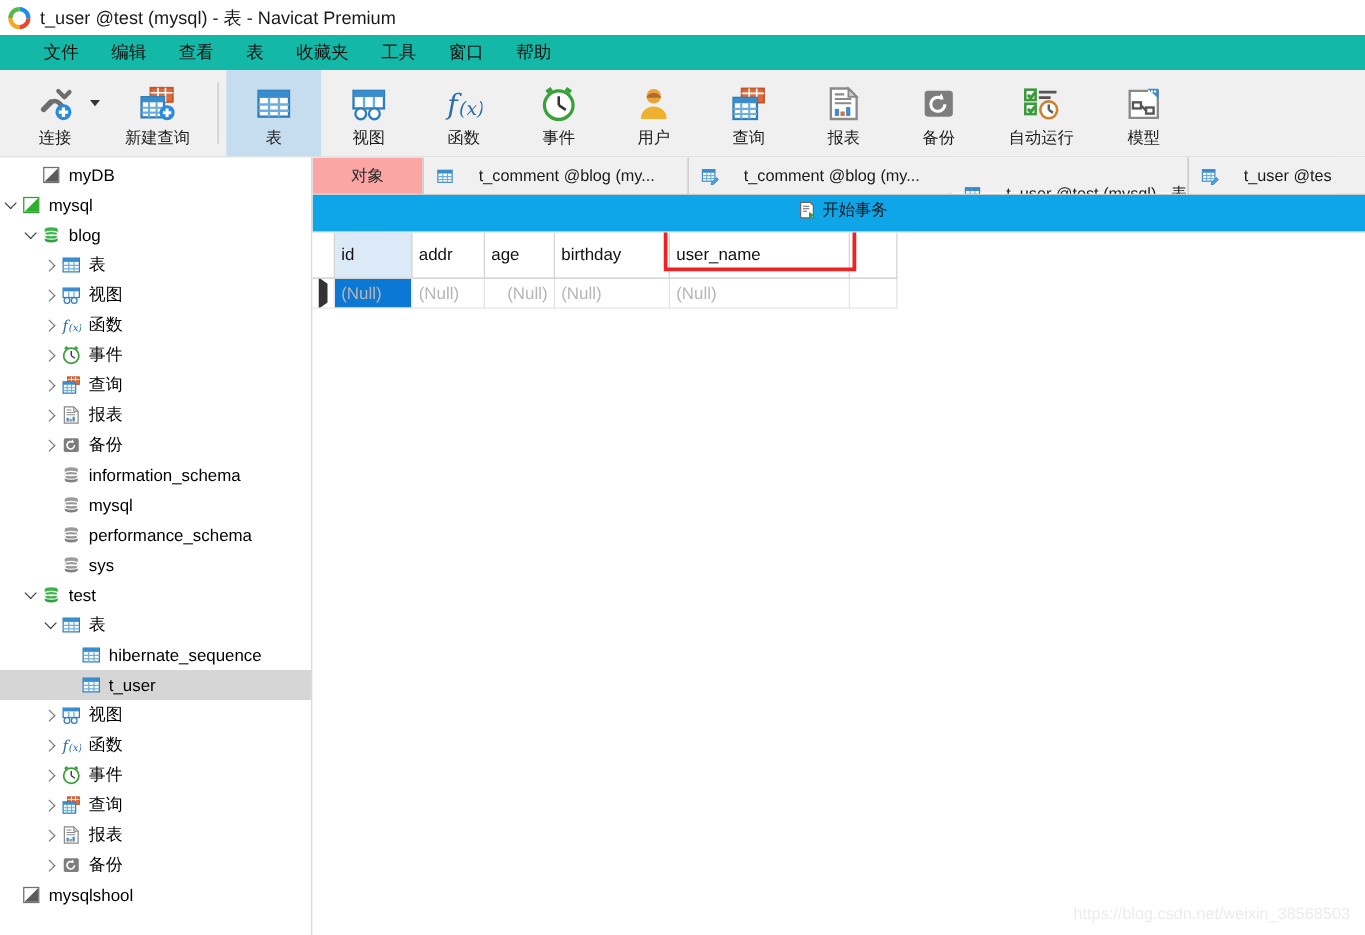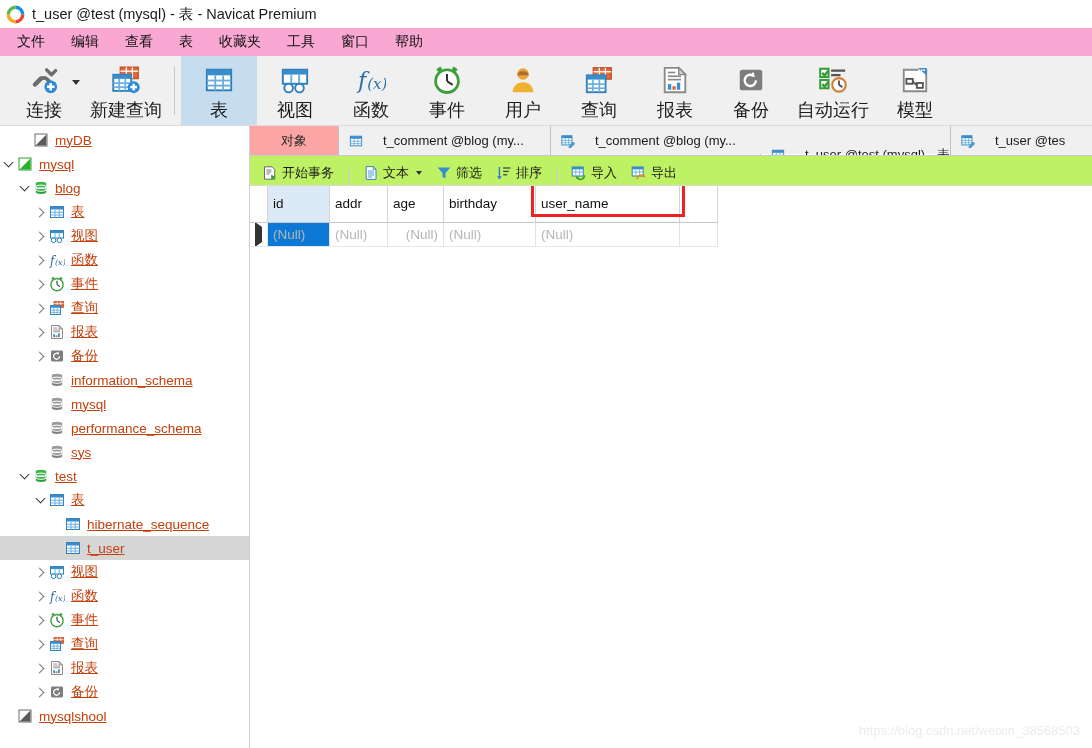--- a/index.html
+++ b/index.html
@@ -27,24 +27,24 @@
   }
   .navicat-logo {
     width: 19px; height: 19px;
     flex: 0 0 19px;
     position: relative;
   }
 
   
   #menubar {
     height: 28px;
-    background: #f9a8d4;
+    background: #14b8a6;
     display: flex;
     align-items: center;
-    padding-left: 4px;
+    padding-left: 22px;
   }
   .menu-item {
     font-size: 14px;
     color: #111;
     padding: 2px 13px;
     white-space: nowrap;
     cursor: default;
   }
 
   
@@ -68,21 +68,21 @@
   }
   .tb-btn.wide { width: 88px; }
   .tb-btn.active { background: #c6ddf0; }
   .tb-ico {
     height: 34px;
     display: flex;
     align-items: flex-end;
     justify-content: center;
   }
   .tb-label {
-    font-size: 18px;
+    font-size: 13px;
     color: #1c1c1c;
     white-space: nowrap;
   }
   .tb-sep {
     width: 1px;
     background: #c8c8c8;
     margin: 10px 6px 10px 4px;
   }
   .tb-caret {
     width: 0; height: 0;
@@ -108,24 +108,23 @@
     border-right: 1px solid #d0d0d0;
     overflow: hidden;
     padding-top: 2px;
     position: relative;
   }
   .tree-row {
     height: 24px;
     display: flex;
     align-items: center;
     font-size: 13.5px;
-    color: #c2410c;
+    color: #000000;
     white-space: nowrap;
     cursor: default;
-    text-decoration: underline;
   }
   .tree-row.selected { background: #d6d6d6; }
   .tw {
     width: 16px; height: 24px;
     flex: 0 0 16px;
     display: flex; align-items: center; justify-content: center;
   }
   .tw-spacer { width: 16px; flex: 0 0 16px; }
   .chev-r, .chev-d {
     width: 7px; height: 7px;
@@ -183,26 +182,27 @@
     background: #f0f0f0;
     cursor: default;
     flex: 0 0 auto;
   }
   .doc-tab.active { background: #ffffff; margin-top: 28px; }
   .doc-tab .ti { width: 15px; height: 15px; flex: 0 0 15px; display:flex; align-items:center; justify-content:center;}
 
   
   #actionbar {
     height: 30px;
-    background: #bef264;
-    display: flex;
-    align-items: flex-end;
+    background: #0ea5e9;
+    display: flex;
+    align-items: center;
     padding-left: 6px;
     border-bottom: 1px solid #d8d8d8;
     gap: 2px;
+    flex-direction: column;
   }
   .ab-btn {
     display: flex;
     align-items: center;
     gap: 4px;
     padding: 3px 6px;
     font-size: 13px;
     color: #1a1a1a;
     white-space: nowrap;
     cursor: default;

